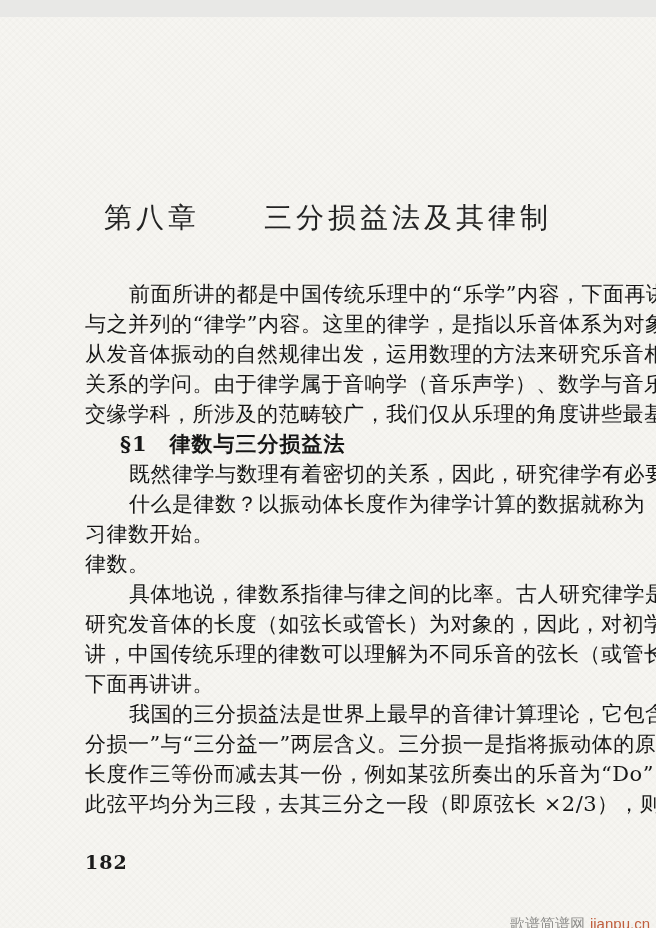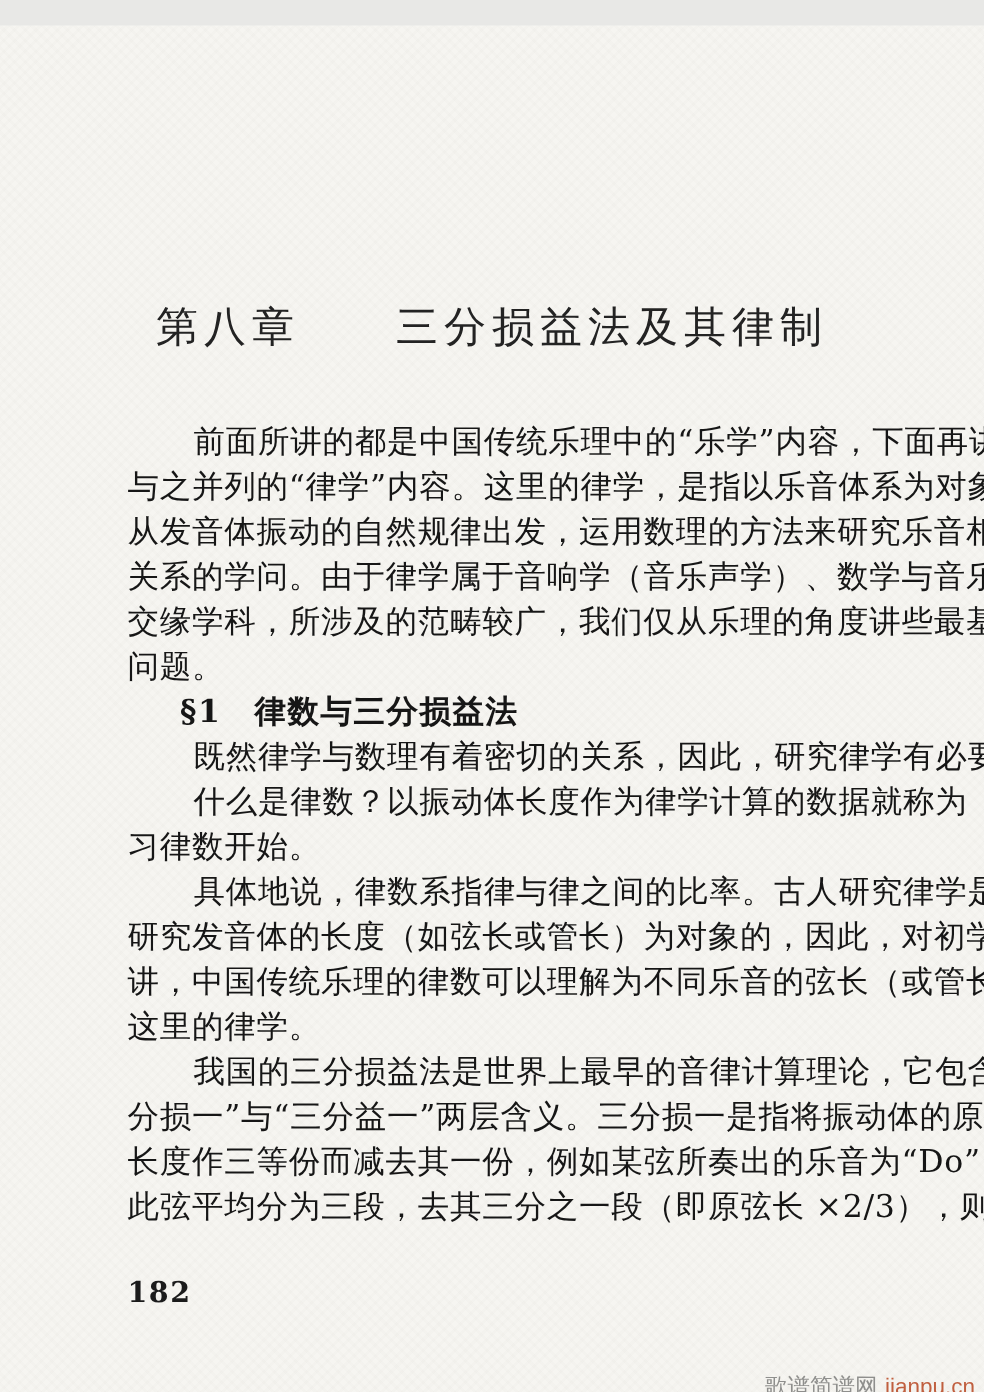--- a/index.html
+++ b/index.html
@@ -82,29 +82,29 @@
 <div class="page">
 
   <h1 class="chapter-title">第八章　　三分损益法及其律制</h1>
 
   <div class="text-block">
     <div class="line indent">前面所讲的都是中国传统乐理中的“乐学”内容，下面再讲讲</div>
     <div class="line">与之并列的“律学”内容。这里的律学，是指以乐音体系为对象，</div>
     <div class="line">从发音体振动的自然规律出发，运用数理的方法来研究乐音相互</div>
     <div class="line">关系的学问。由于律学属于音响学（音乐声学）、数学与音乐学的</div>
     <div class="line">交缘学科，所涉及的范畴较广，我们仅从乐理的角度讲些最基本的</div>
-    <div class="line">问题。</div>
     <div class="line heading">§1　律数与三分损益法</div>
     <div class="line indent">既然律学与数理有着密切的关系，因此，研究律学有必要从学</div>
     <div class="line indent">什么是律数？以振动体长度作为律学计算的数据就称为</div>
     <div class="line">习律数开始。</div>
+    <div class="line">律数。</div>
     <div class="line indent">具体地说，律数系指律与律之间的比率。古人研究律学是从</div>
     <div class="line">研究发音体的长度（如弦长或管长）为对象的，因此，对初学者来</div>
     <div class="line">讲，中国传统乐理的律数可以理解为不同乐音的弦长（或管长）的</div>
-    <div class="line">这里的律学。</div>
+    <div class="line">下面再讲讲。</div>
     <div class="line indent">我国的三分损益法是世界上最早的音律计算理论，它包含“三</div>
     <div class="line">分损一”与“三分益一”两层含义。三分损一是指将振动体的原有</div>
     <div class="line">长度作三等份而减去其一份，例如某弦所奏出的乐音为“Do”，将</div>
     <div class="line">此弦平均分为三段，去其三分之一段（即原弦长 ×2/3），则得原弦</div>
   </div>
 
   <div class="page-number">182</div>
 
   <div class="watermark">
     <span class="wm-name">歌谱简谱网</span><span class="wm-url">jianpu.cn</span>

